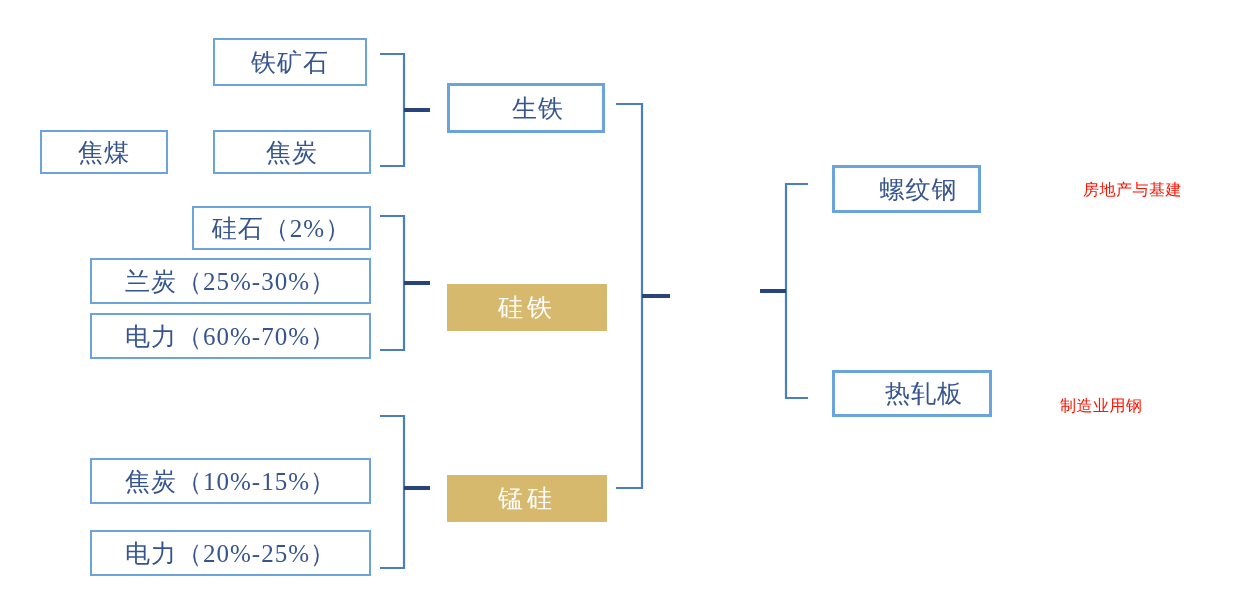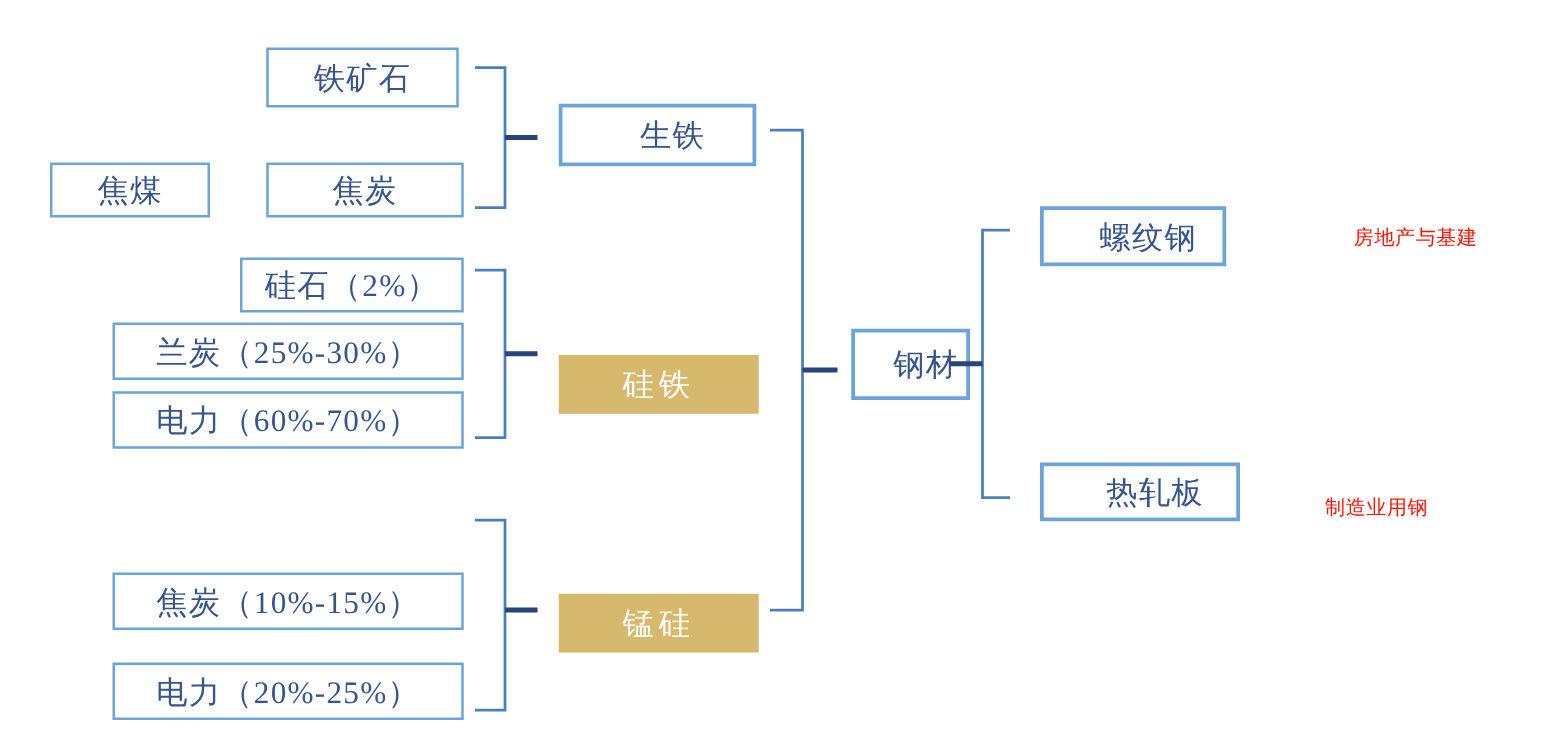--- a/index.html
+++ b/index.html
@@ -127,23 +127,20 @@
 
   <div class="node node-gold" style="left:447px; top:463px; width:160px; height:47px;">
     <span>锰硅</span>
   </div>
 
   <svg class="brace" style="left:614px; top:100px; width:80px; height:392px;" viewBox="0 0 80 392">
     <path d="M 2 4 L 28 4 L 28 388 L 2 388"></path>
     <line class="stub" x1="28" y1="196" x2="56" y2="196"></line>
   </svg>
 
-  <div class="node node-blue thick" style="left:681px; top:263px; width:95px; height:57px;">
-    <span>钢材</span>
-  </div>
 
   <svg class="brace" style="left:782px; top:180px; width:60px; height:222px;" viewBox="0 0 60 222">
     <path d="M 26 4 L 4 4 L 4 218 L 26 218"></path>
     <line class="stub" x1="4" y1="111" x2="-22" y2="111"></line>
   </svg>
 
   <div class="node node-blue thick" style="left:832px; top:165px; width:149px; height:48px;">
     <span>螺纹钢</span>
   </div>
 

